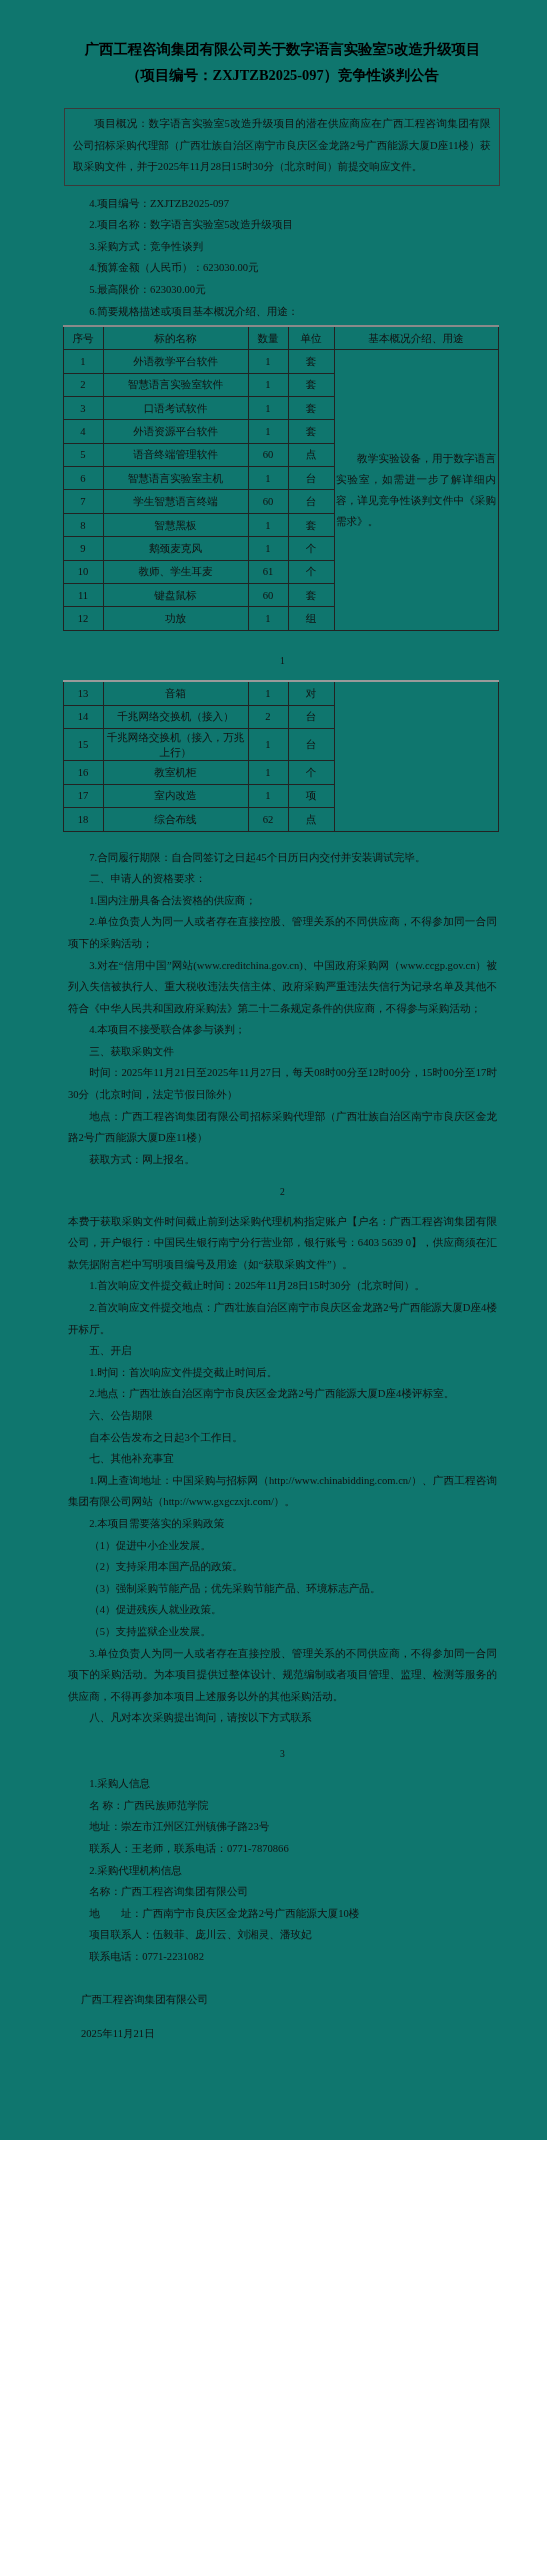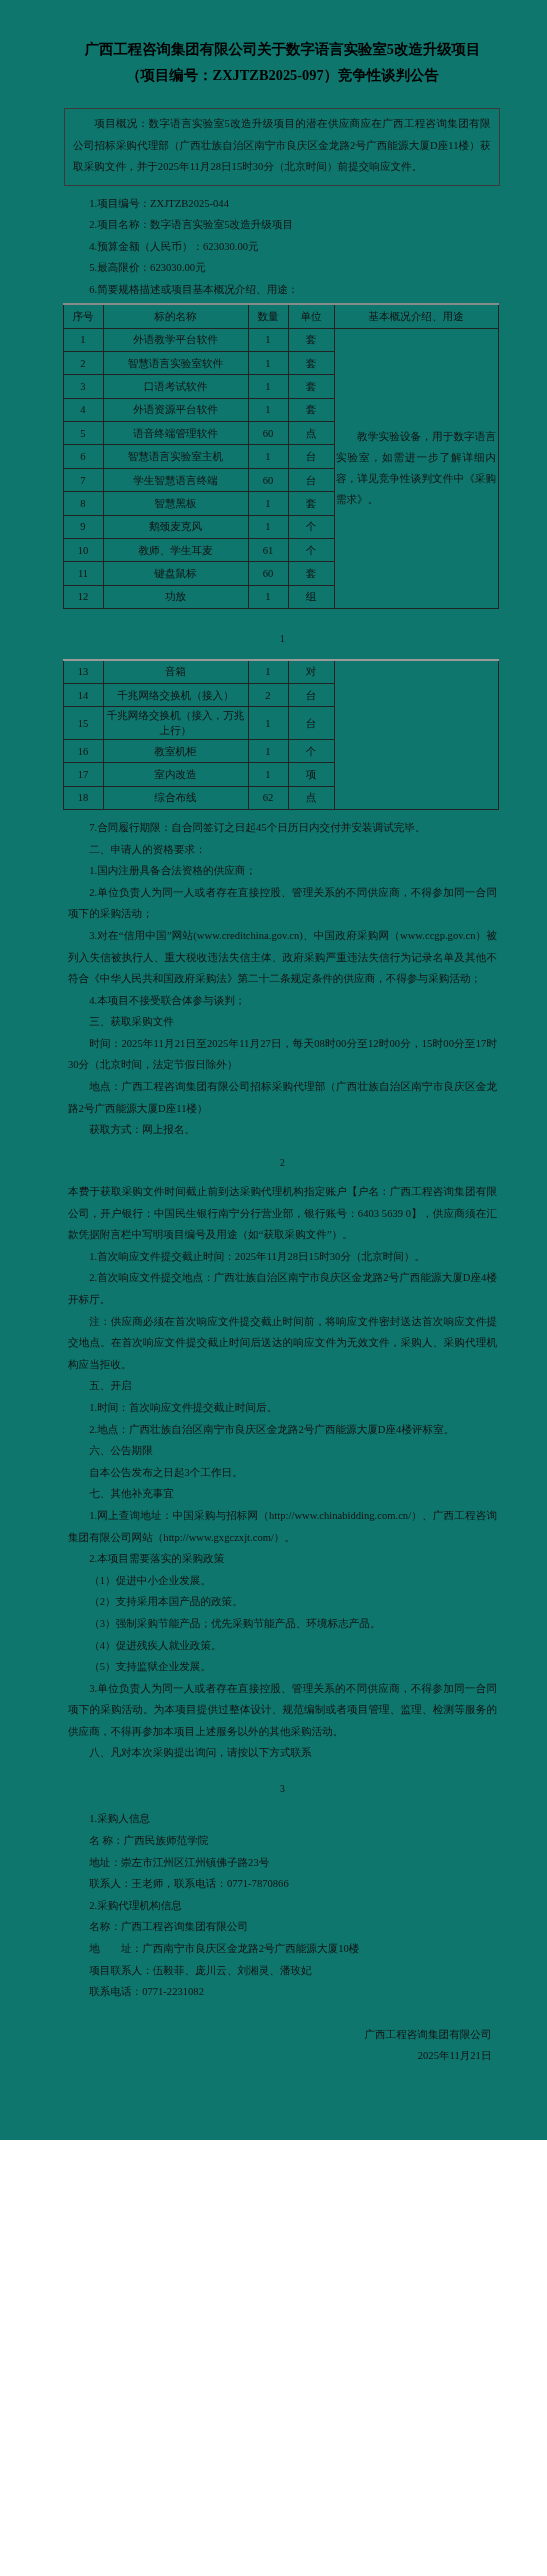--- a/index.html
+++ b/index.html
@@ -20,21 +20,21 @@
     text-align:center;margin:4.1px 0 20.5px 0;color:#000;
   }
   .doc-title div{margin:0;}
   .overview-box{
     border:1.4px solid #3a3a3a;
     margin:0 -2.7px 6.8px -4.1px;
     padding:4.1px 8.2px 6.8px 8.2px;
   }
   p.ln{margin:0;text-indent:2em;text-align:justify;}
   p.noind{margin:0;text-indent:0;text-align:justify;}
-  p.rt{margin:0;text-indent:0;text-align:right;padding-right:5.5px;}
+  p.rt{margin:13px;text-indent:0;padding-right:5.5px;}
   .pagenum{margin:0;text-align:center;font-size:9.6px;line-height:21px;}
   .pn1{margin-top:19px;margin-bottom:9.6px;}
   .pn2{margin-top:11px;margin-bottom:8.2px;}
   .pn3{margin-top:13.7px;margin-bottom:9.6px;}
   .pn4{position:absolute;left:0;right:0;top:2525px;}
   table.goods{
     border-collapse:collapse;
     table-layout:fixed;
     width:434px;
     margin:2.7px 0 0 -5.5px;
@@ -70,22 +70,23 @@
 
     <div class="doc-title">
       <div>广西工程咨询集团有限公司关于数字语言实验室5改造升级项目</div>
       <div>（项目编号：ZXJTZB2025-097）竞争性谈判公告</div>
     </div>
 
     <div class="overview-box">
       <p class="ln">项目概况：数字语言实验室5改造升级项目的潜在供应商应在广西工程咨询集团有限公司招标采购代理部（广西壮族自治区南宁市良庆区金龙路2号广西能源大厦D座11楼）获取采购文件，并于2025年11月28日15时30分（北京时间）前提交响应文件。</p>
     </div>
 
-    <p class="ln">1.项目编号：ZXJTZB2025-044</p>
+    <p class="ln">4.项目编号：ZXJTZB2025-097</p>
     <p class="ln">2.项目名称：数字语言实验室5改造升级项目</p>
+    <p class="ln">3.采购方式：竞争性谈判</p>
     <p class="ln">4.预算金额（人民币）：623030.00元</p>
     <p class="ln">5.最高限价：623030.00元</p>
     <p class="ln">6.简要规格描述或项目基本概况介绍、用途：</p>
 
     <table class="goods part1">
       <colgroup>
           <col class="col-no">
           <col class="col-name">
           <col class="col-qty">
           <col class="col-unit">
@@ -221,40 +222,39 @@
       </tr>
       <tr>
         <td>18</td>
         <td>综合布线</td>
         <td>62</td>
         <td>点</td>
       </tr>
     </tbody>
       </table>
 
-    <p class="ln" style="margin-top:7px">7.合同履行期限：自合同签订之日起45个日历日内交付并安装调试完毕。</p>
+    <p class="ln" style="margin-top:15px">7.合同履行期限：自合同签订之日起45个日历日内交付并安装调试完毕。</p>
 
     <p class="ln">二、申请人的资格要求：</p>
     <p class="ln">1.国内注册具备合法资格的供应商；</p>
     <p class="ln">2.单位负责人为同一人或者存在直接控股、管理关系的不同供应商，不得参加同一合同项下的采购活动；</p>
     <p class="ln">3.对在“信用中国”网站(www.creditchina.gov.cn)、中国政府采购网（www.ccgp.gov.cn）被列入失信被执行人、重大税收违法失信主体、政府采购严重违法失信行为记录名单及其他不符合《中华人民共和国政府采购法》第二十二条规定条件的供应商，不得参与采购活动；</p>
     <p class="ln">4.本项目不接受联合体参与谈判；</p>
 
     <p class="ln">三、获取采购文件</p>
     <p class="ln">时间：2025年11月21日至2025年11月27日，每天08时00分至12时00分，15时00分至17时30分（北京时间，法定节假日除外）</p>
     <p class="ln">地点：广西工程咨询集团有限公司招标采购代理部（广西壮族自治区南宁市良庆区金龙路2号广西能源大厦D座11楼）</p>
     <p class="ln">获取方式：网上报名。</p>
 
     <p class="pagenum pn2">2</p>
 
     <p class="noind">本费于获取采购文件时间截止前到达采购代理机构指定账户【户名：广西工程咨询集团有限公司，开户银行：中国民生银行南宁分行营业部，银行账号：6403 5639 0】，供应商须在汇款凭据附言栏中写明项目编号及用途（如“获取采购文件”）。</p>
 
     <p class="ln">1.首次响应文件提交截止时间：2025年11月28日15时30分（北京时间）。</p>
     <p class="ln">2.首次响应文件提交地点：广西壮族自治区南宁市良庆区金龙路2号广西能源大厦D座4楼开标厅。</p>
-    <p class="ln">注：供应商必须在首次响应文件提交截止时间前，将响应文件密封送达首次响应文件提交地点。在首次响应文件提交截止时间后送达的响应文件为无效文件，采购人、采购代理机构应当拒收。</p>
 
     <p class="ln">五、开启</p>
     <p class="ln">1.时间：首次响应文件提交截止时间后。</p>
     <p class="ln">2.地点：广西壮族自治区南宁市良庆区金龙路2号广西能源大厦D座4楼评标室。</p>
 
     <p class="ln">六、公告期限</p>
     <p class="ln">自本公告发布之日起3个工作日。</p>
 
     <p class="ln">七、其他补充事宜</p>
     <p class="ln">1.网上查询地址：中国采购与招标网（http://www.chinabidding.com.cn/）、广西工程咨询集团有限公司网站（http://www.gxgczxjt.com/）。</p>

